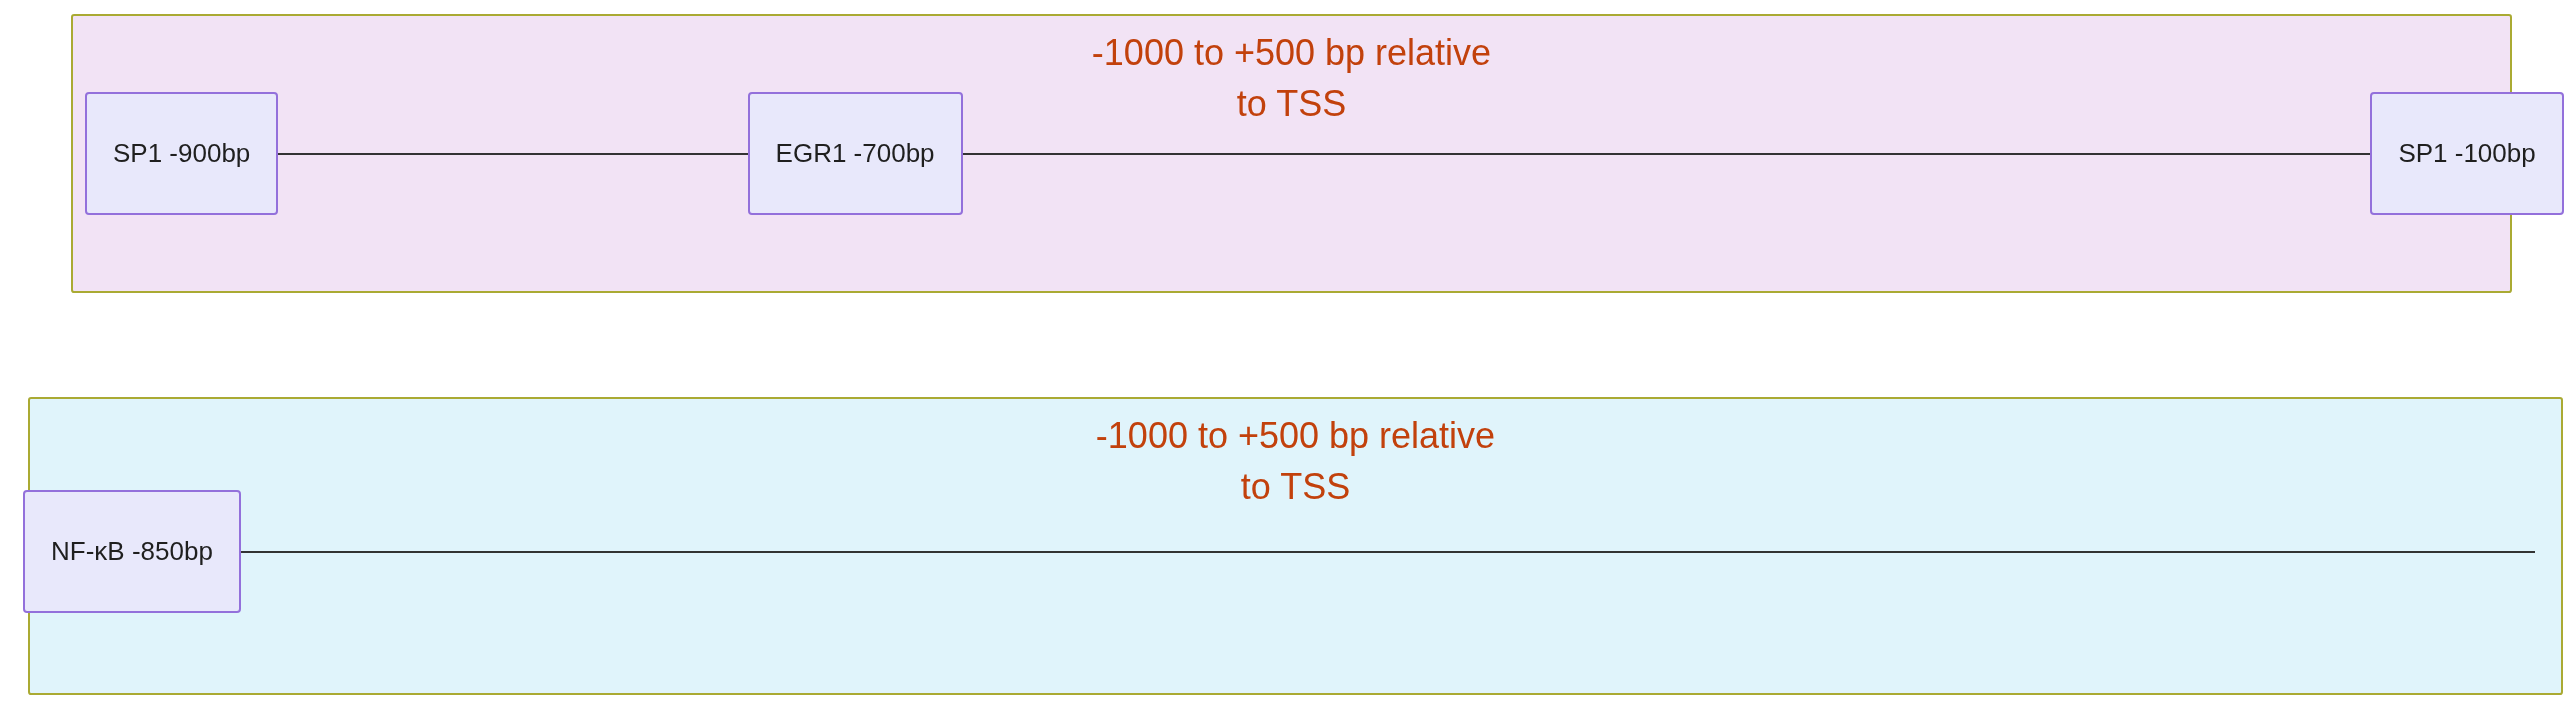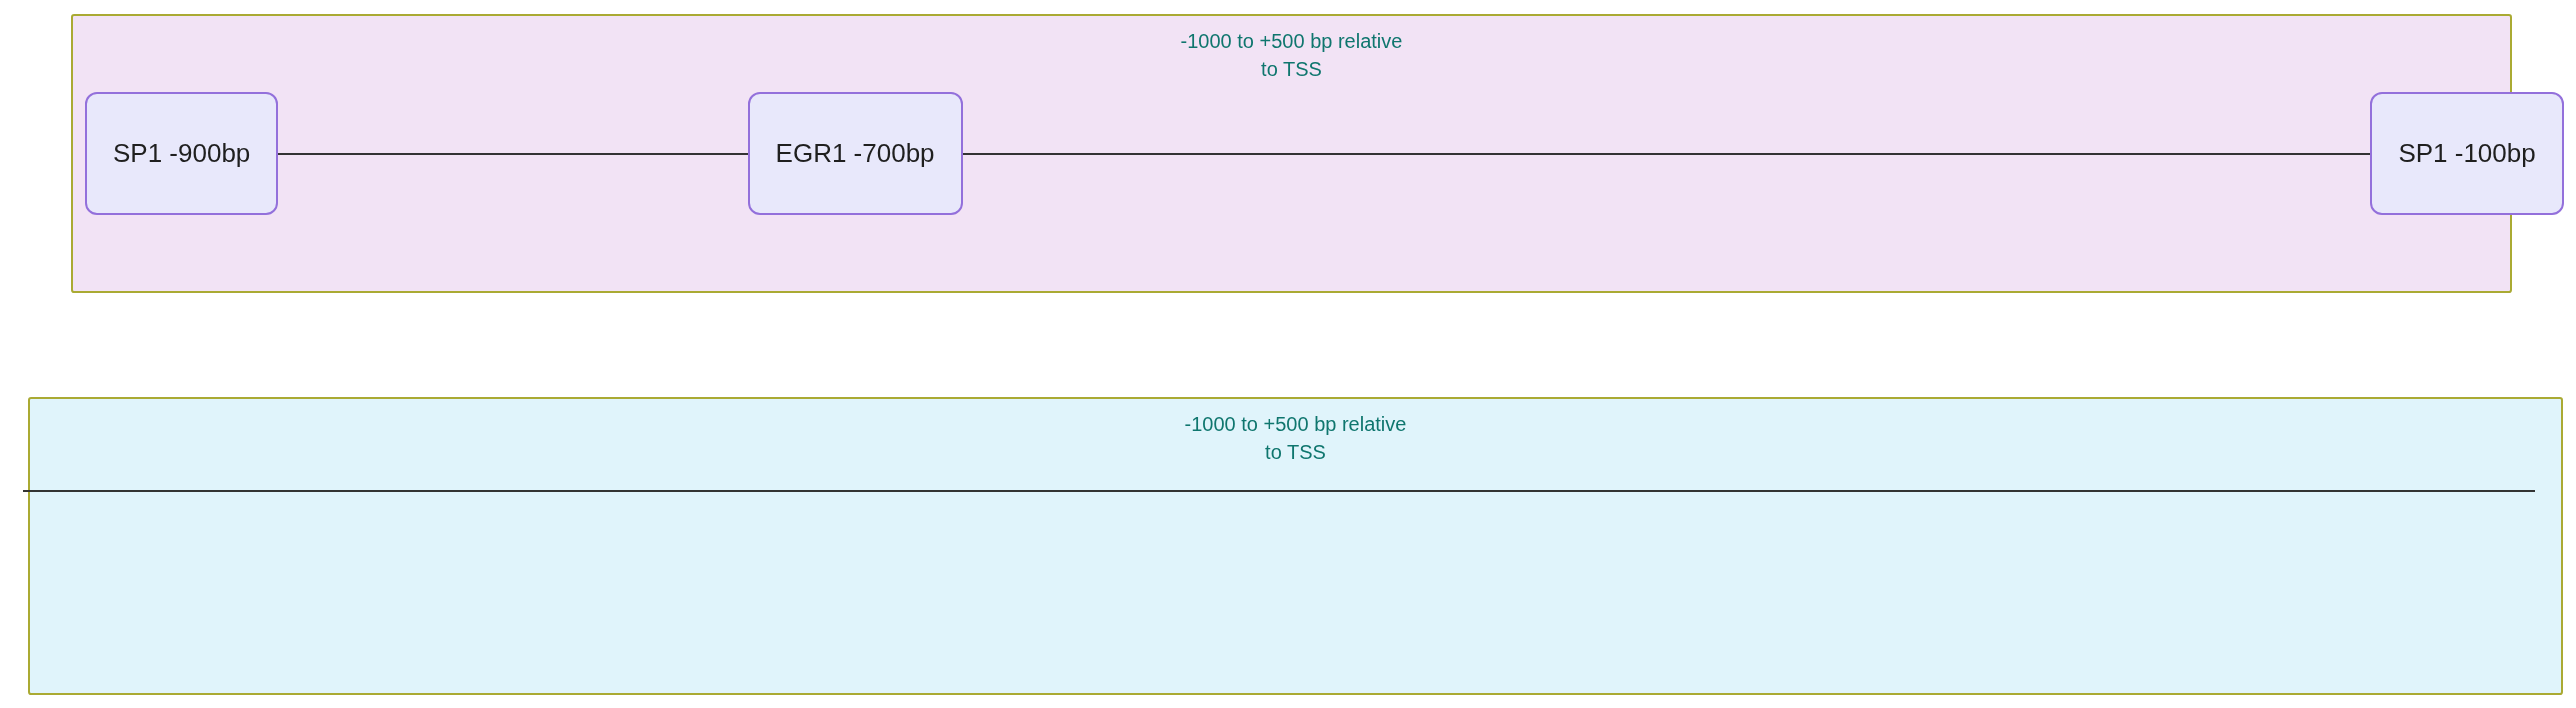--- a/index.html
+++ b/index.html
@@ -42,23 +42,23 @@
     background: #e0f4fb;
   }
 
   
   .subgraph-title {
     position: absolute;
     top: 10.8px;
     left: 0;
     right: 0;
     text-align: center;
-    font-size: 20px;
+    font-size: 36px;
     line-height: 1.42;
-    color: #0f766e;
+    color: #c2410c;
     white-space: pre-line;
     pointer-events: none;
     z-index: 1;
   }
 
   
   .node-row {
     position: absolute;
     display: flex;
     align-items: center;
@@ -72,21 +72,21 @@
   .node-row-b {
     left: 23px;
     right: 41px;
     top: 92px;
   }
 
   .node {
     box-sizing: border-box;
     background: #e8e8fb;
     border: 2.3px solid #9370db;
-    border-radius: 12px;
+    border-radius: 4px;
     height: 123px;
     display: flex;
     align-items: center;
     justify-content: center;
     padding: 0 26px;
     font-size: 26px;
     color: #1f1f1f;
     white-space: nowrap;
     flex: 0 0 auto;
   }
@@ -123,20 +123,23 @@
       <span>SP1 -100bp</span>
     </div>
   </div>
 
   <div class="subgraph subgraph-promoter-b">
     <div class="subgraph-title">-1000 to +500 bp relative
 to TSS</div>
   </div>
 
   <div class="node-row node-row-b" style="top:490px">
+    <div class="node">
+      <span>NF-κB -850bp</span>
+    </div>
     <div class="edge"></div>
     <div class="edge"></div>
     <div class="edge"></div>
     <div class="edge"></div>
   </div>
 
 </div>
 
 
 </body></html>

